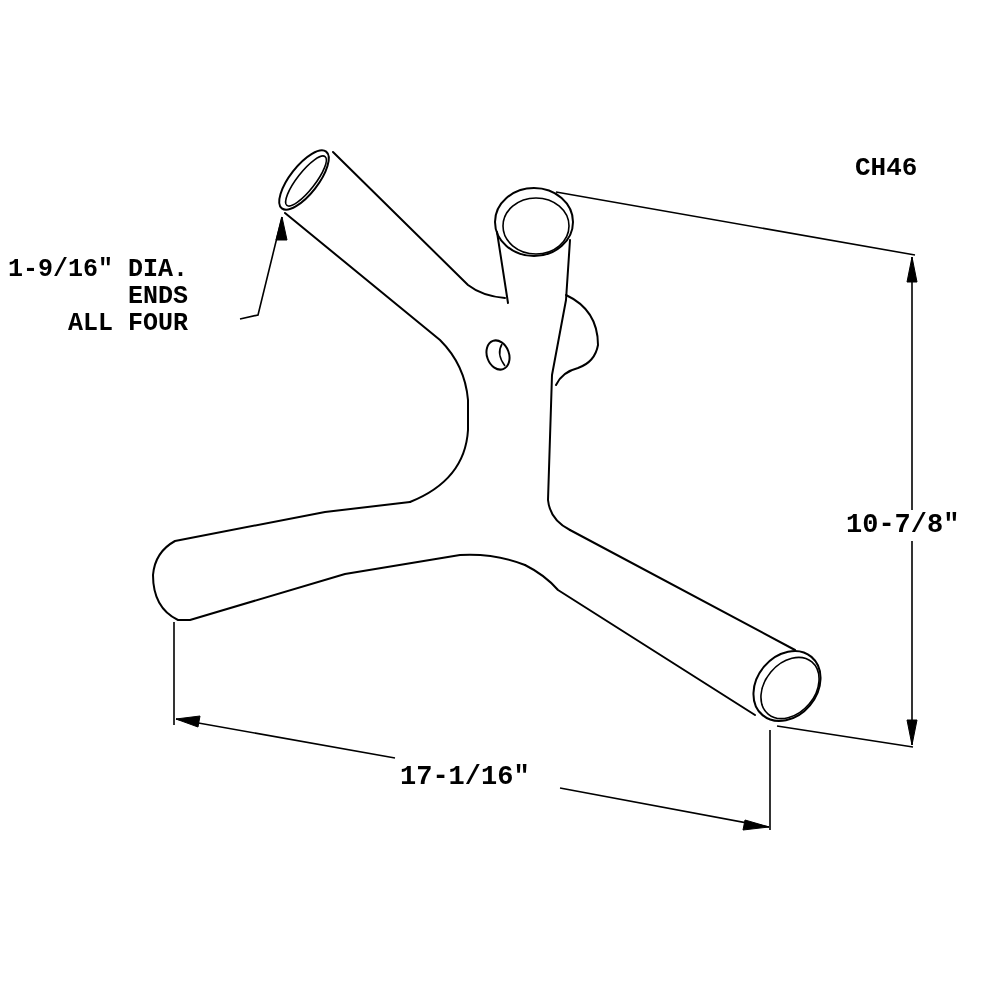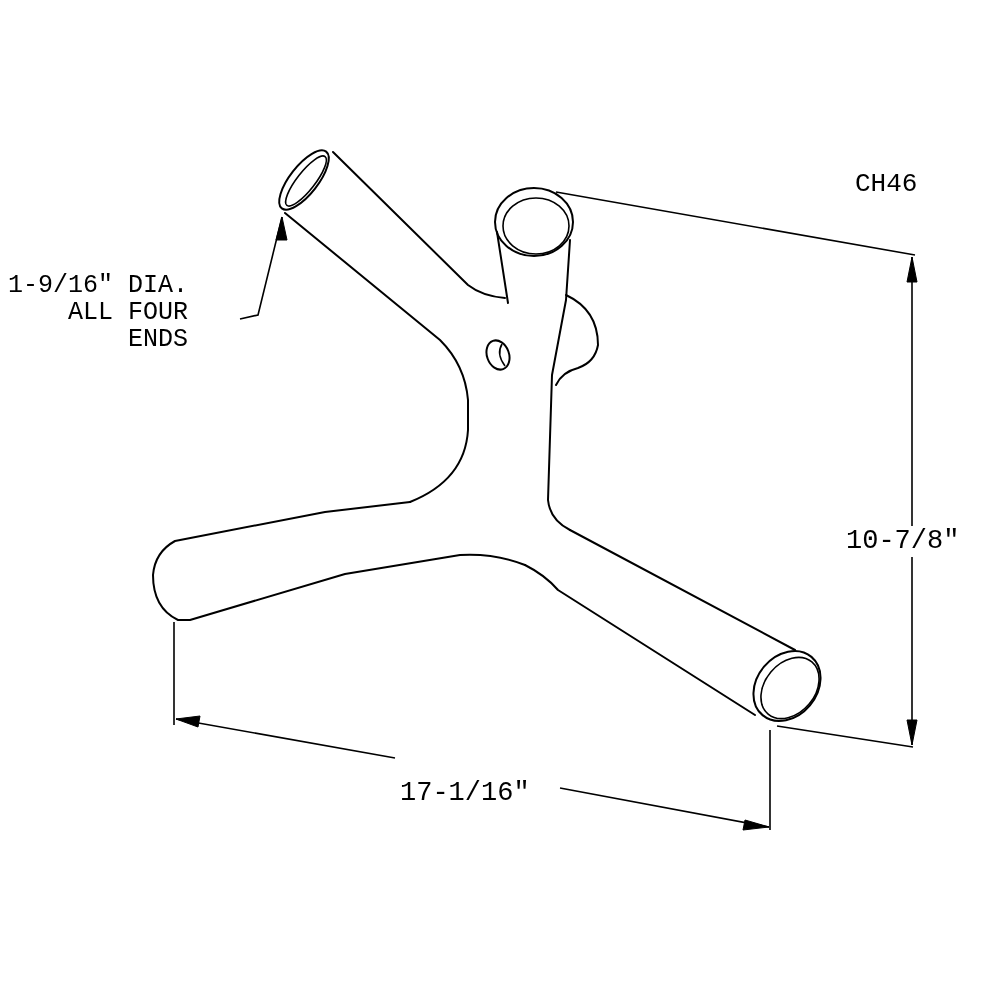--- a/index.html
+++ b/index.html
@@ -1,21 +1,21 @@
 <!DOCTYPE html>
 <html><head>
   <meta charset="utf-8">
   <style>
     html, body { margin: 0; padding: 0; background: #ffffff; }
     body { width: 1000px; height: 1000px; position: relative; overflow: hidden; }
     #drawing { position: absolute; left: 0; top: 0; width: 1000px; height: 1000px; }
     .ln { fill: none; stroke: #000; stroke-width: 2; stroke-linecap: round; stroke-linejoin: round; }
     .thin { fill: none; stroke: #000; stroke-width: 1.6; }
     .arrow { fill: #000; stroke: #000; stroke-width: 1; }
-    .lbl { position: absolute; font-family: "Liberation Mono", "DejaVu Sans Mono", monospace; font-weight: normal; color: #000; white-space: pre; line-height: 1; margin-top: 16px; }
+    .lbl { position: absolute; font-family: "Liberation Mono", "DejaVu Sans Mono", monospace; font-weight: bold; color: #000; white-space: pre; line-height: 1; }
     #part-id { left: 855px; top: 155px; font-size: 26px; }
     #dia-note { left: 8px; top: 256px; font-size: 25px; text-align: right; line-height: 27px; }
     #height-dim { left: 846px; top: 510px; font-size: 27px; background: #fff; padding: 2px 0; }
     #width-dim { left: 398px; top: 764px; font-size: 27px; background: #fff; padding: 0 2px; }
   </style>
 </head>
 <body>
 
 <svg id="drawing" viewBox="0 0 1000 1000" xmlns="http://www.w3.org/2000/svg">
 
@@ -67,17 +67,17 @@
     <line class="thin" x1="770" y1="730" x2="770" y2="830"></line>
     <line class="thin" x1="176" y1="719" x2="395" y2="758"></line>
     <line class="thin" x1="560" y1="788" x2="769" y2="827"></line>
     <polygon class="arrow" points="176,719 200,716 198,727"></polygon>
     <polygon class="arrow" points="769,827 745,820 743,830"></polygon>
   </g>
 </svg>
 
 <div id="part-id" class="lbl">CH46</div>
 
-<div id="dia-note" class="lbl"><div>1-9/16" DIA.</div><div>ALL FOUR</div><div>ENDS</div></div>
+<div id="dia-note" class="lbl"><div>1-9/16" DIA.</div><div>ENDS</div><div>ALL FOUR</div></div>
 
 <div id="height-dim" class="lbl">10-7/8"</div>
 
 <div id="width-dim" class="lbl">17-1/16"</div>
 
 </body></html>

